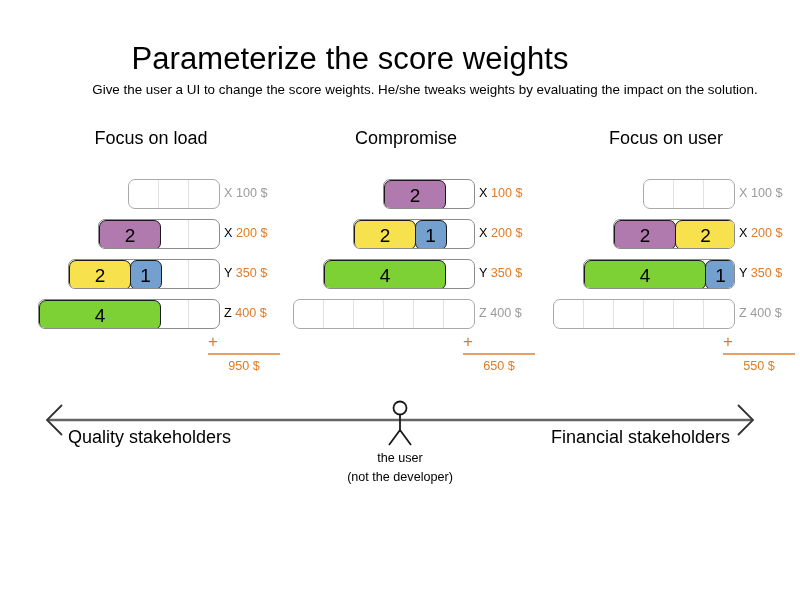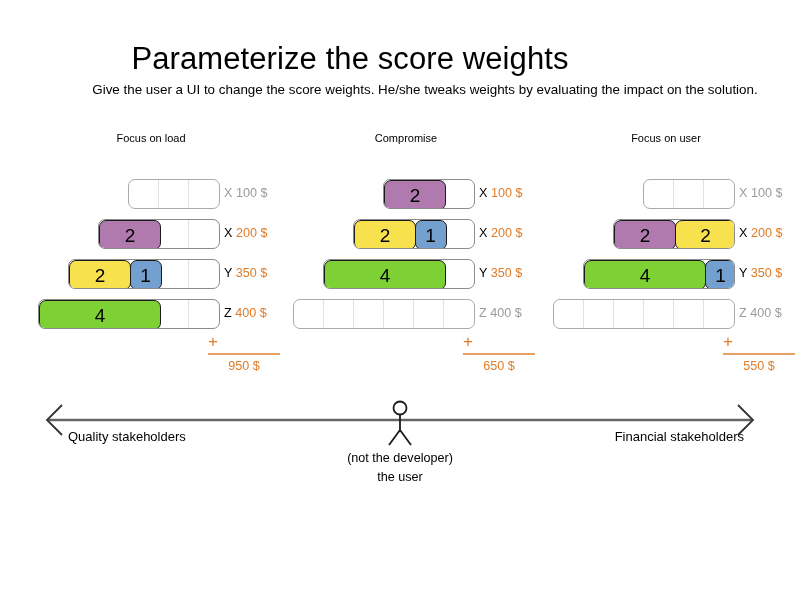--- a/index.html
+++ b/index.html
@@ -45,21 +45,21 @@
   .scenario {
     position: absolute;
     top: 128px;
   }
   .scenario-title {
     position: absolute;
     top: 0;
     left: 0;
     width: 100%;
     text-align: center;
-    font-size: 11px;
+    font-size: 18px;
     line-height: 20px;
     color: #000;
     white-space: nowrap;
   }
 
   .rows {
     position: absolute;
     top: 47px;
     left: 12px;
     width: 100%;
@@ -178,27 +178,27 @@
     left: 0;
     top: 398px;
     width: 800px;
     height: 130px;
   }
   #spectrum svg { display: block; }
 
   .spectrum-label {
     position: absolute;
     top: 30px;
-    font-size: 13px;
+    font-size: 18px;
     line-height: 18px;
     color: #000;
     white-space: nowrap;
   }
   #spectrum-left-label  { left: 68px; }
-  #spectrum-right-label { right: 56px; margin-left: 37px; }
+  #spectrum-right-label { right: 70px; margin-left: 37px; }
 
   #spectrum-center-label {
     position: absolute;
     top: 51px;
     left: 0;
     width: 800px;
     text-align: center;
     font-size: 12.6px;
     line-height: 19px;
     color: #000;
@@ -421,16 +421,16 @@
     <g>
       <circle cx="400" cy="10" r="6.5" fill="#ffffff" stroke="#1a1a1a" stroke-width="1.8"></circle>
       <line x1="400" y1="16.5" x2="400" y2="34" stroke="#1a1a1a" stroke-width="1.8"></line>
       <line x1="400" y1="32" x2="389" y2="47" stroke="#1a1a1a" stroke-width="1.8"></line>
       <line x1="400" y1="32" x2="411" y2="47" stroke="#1a1a1a" stroke-width="1.8"></line>
     </g>
   </svg>
   <div class="spectrum-label" id="spectrum-left-label">Quality stakeholders</div>
   <div class="spectrum-label" id="spectrum-right-label">Financial stakeholders</div>
   <div id="spectrum-center-label">
+    <div>the user</div>
     <div>(not the developer)</div>
-    <div>the user</div>
   </div>
 </div>
 
 </body></html>

